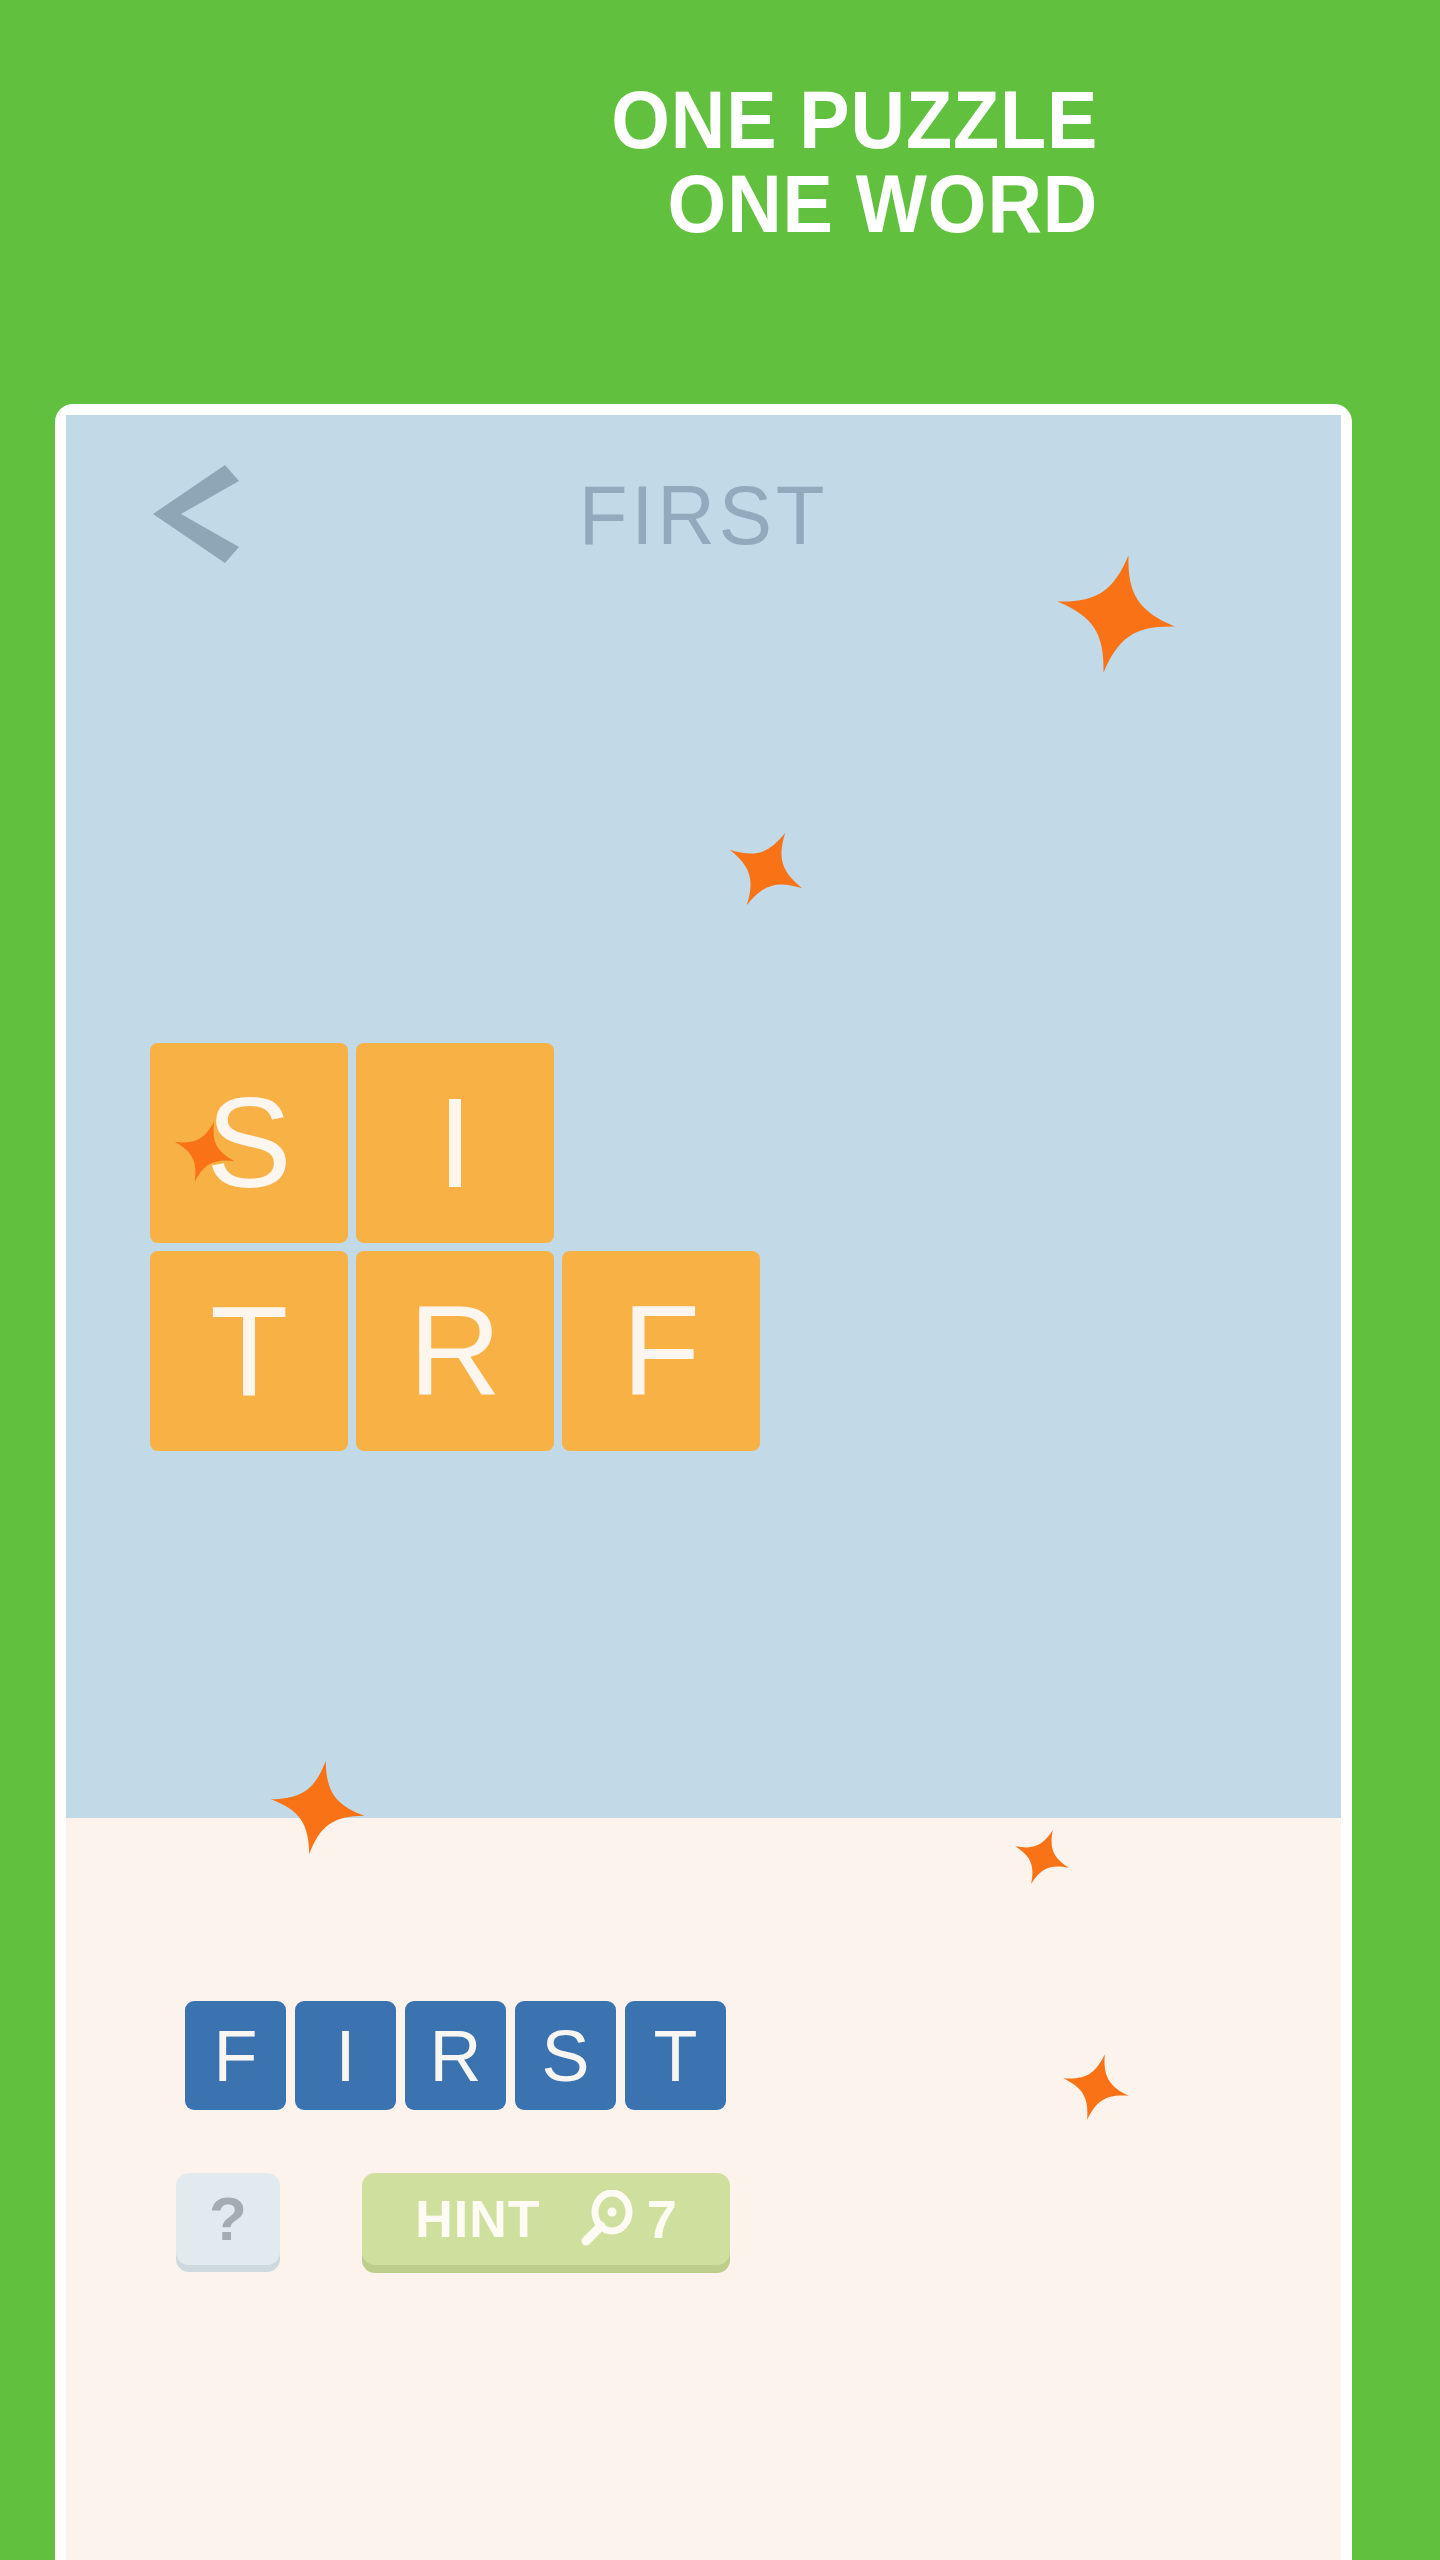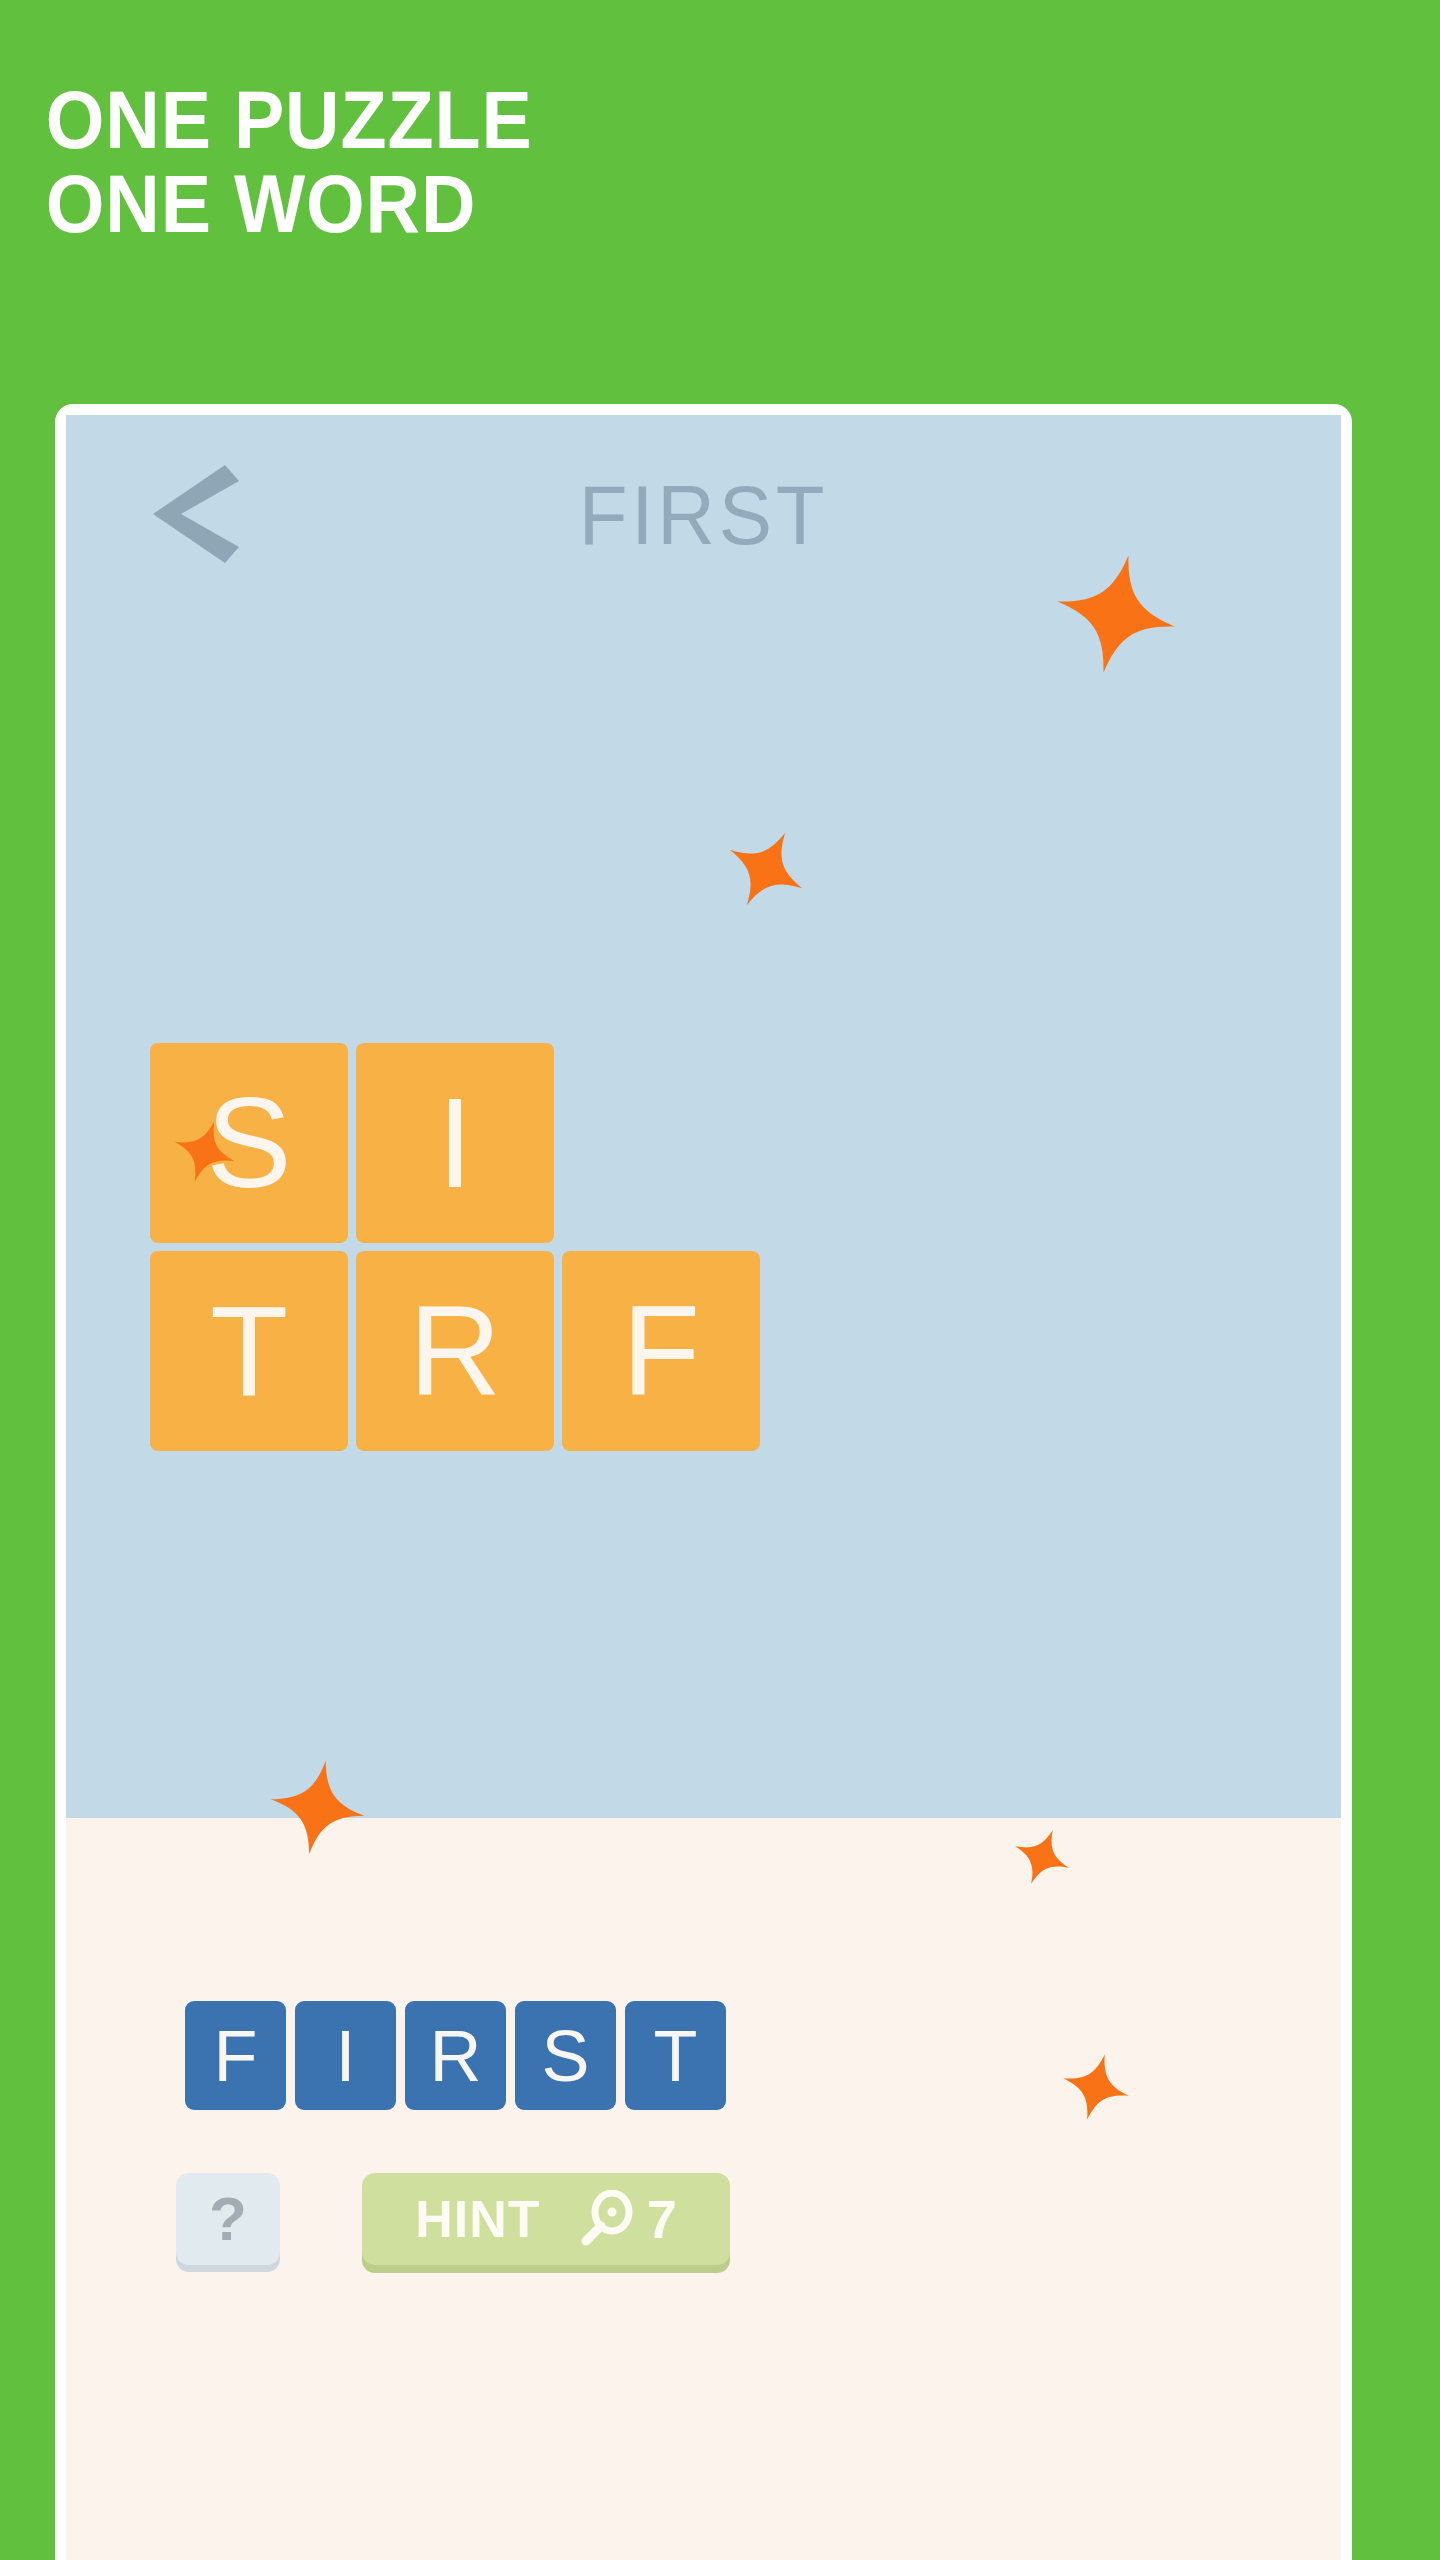--- a/index.html
+++ b/index.html
@@ -21,21 +21,21 @@
     background: #61c13f;
     overflow: hidden;
   }
 
   
   #promo-header {
     position: absolute;
     left: 0;
     top: 78px;
     width: 1144px;
-    text-align: left;
+    text-align: right;
     z-index: 5;
   }
   .promo-line {
     display: block;
     color: #ffffff;
     font-family: "Liberation Sans Narrow", "Liberation Sans", sans-serif;
     font-weight: bold;
     font-size: 82px;
     line-height: 84px;
     letter-spacing: 1px;

